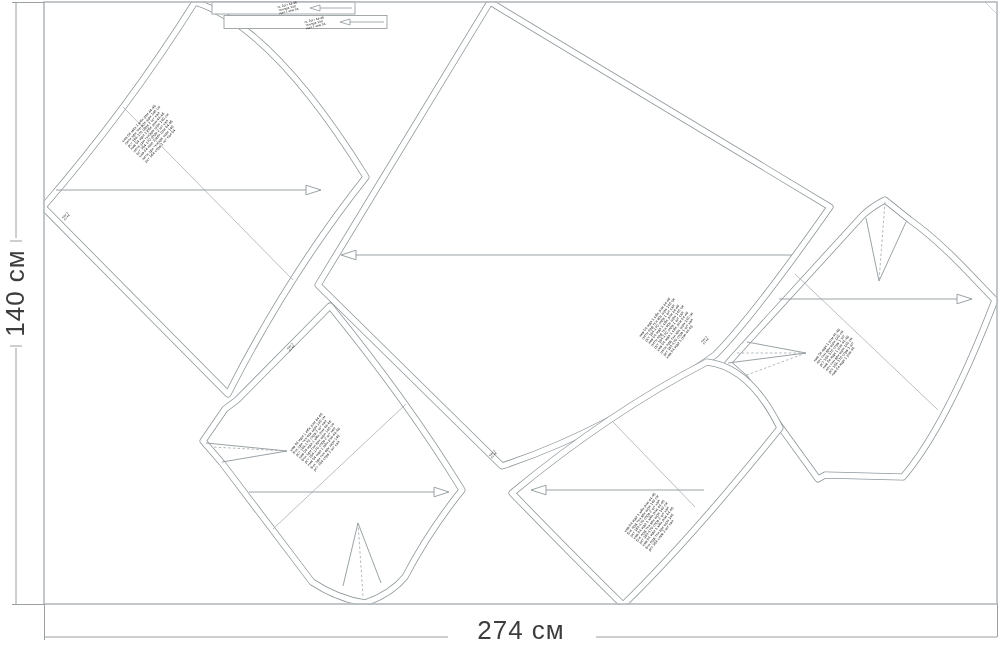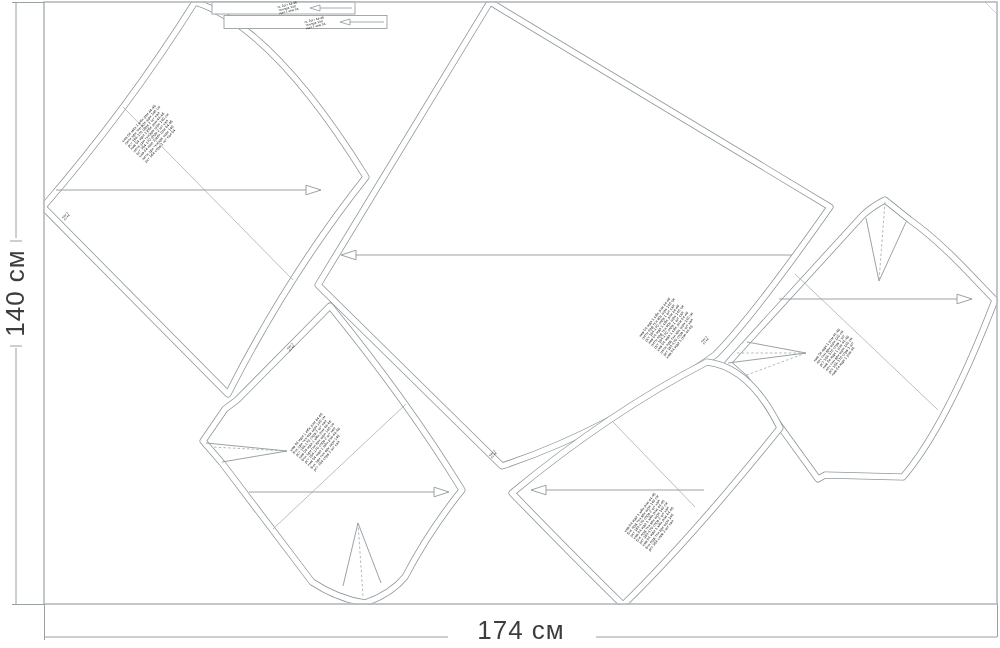--- a/index.html
+++ b/index.html
@@ -185,15 +185,15 @@
       <div>рз 44</div>
     </div>
 
 <div class="tblock" style="left:291px;top:347px;transform:translate(-50%,-50%) rotate(-45deg) scale(0.3);">
       <div>мдл 1</div>
       <div>рз 44</div>
     </div>
 
 <div class="dimlabel" style="left:15px;top:293px;transform:translate(-50%,-50%) rotate(-90deg);">140 см</div>
 
-<div class="dimlabel" style="left:521px;top:630px;transform:translate(-50%,-50%);">174 см</div>
+<div class="dimlabel" style="left:521px;top:630px;transform:translate(-50%,-50%);">274 см</div>
 
 </div>
 
 </body></html>

